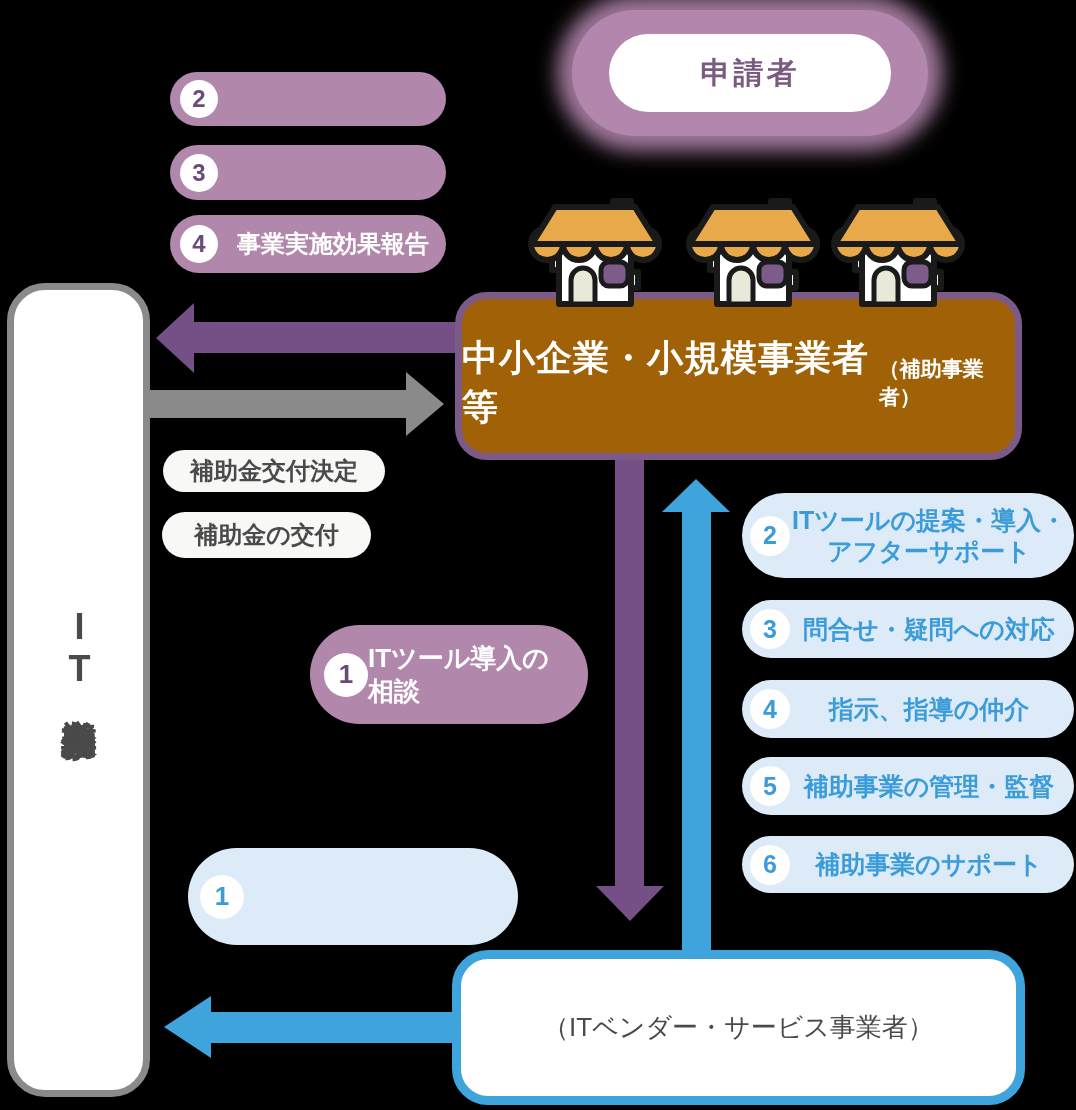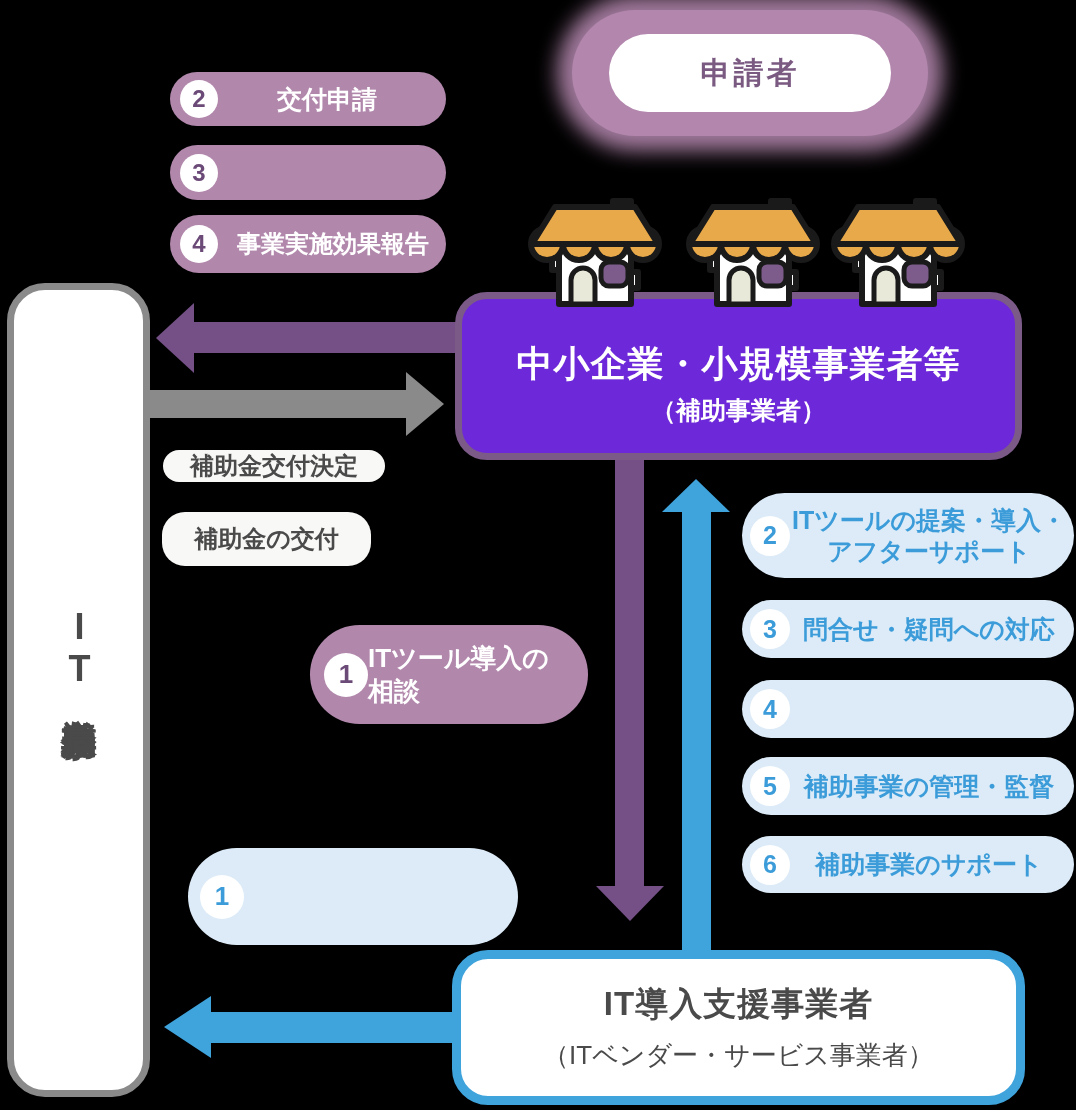--- a/index.html
+++ b/index.html
@@ -26,25 +26,25 @@
   .lp4 .lbl{font-size:24px;padding-left:12px;}
 
   
   .office{position:absolute;left:7px;top:283px;width:143px;height:814px;background:#fff;
     border:7px solid #8a8a8a;border-radius:38px;box-sizing:border-box;z-index:1;
     display:flex;align-items:center;justify-content:center;}
   .office-text{writing-mode:vertical-rl;text-orientation:upright;
     font-size:36px;font-weight:bold;color:#4a4a4a;letter-spacing:1px;margin-bottom:76px;}
 
   
-  .sme{position:absolute;left:455px;top:292px;width:567px;height:168px;background:#6d28d9;
+  .sme{position:absolute;left:455px;top:292px;width:567px;height:168px;background:#a16207;
     border:7px solid #7b5a88;border-radius:32px;box-sizing:border-box;z-index:1;
-    display:flex;flex-direction:column;align-items:center;justify-content:center;padding-top:14px;gap:5px;}
+    display:flex;align-items:center;justify-content:center;padding-top:14px;gap:5px;}
   .sme-title{font-size:36px;font-weight:bold;color:#fff;letter-spacing:1px;}
-  .sme-sub{font-size:25px;font-weight:bold;color:#fff;text-align:center;}
+  .sme-sub{font-size:21px;font-weight:bold;color:#fff;}
 
   
   .shop{position:absolute;top:198px;width:140px;height:112px;z-index:2;}
   .shop1{left:525px;} .shop2{left:683px;} .shop3{left:828px;}
 
   
   .shaft{position:absolute;z-index:0;}
   .head{position:absolute;width:0;height:0;z-index:0;}
   .a-purple-shaft{left:192px;top:322px;width:264px;height:31px;background:#745086;}
   .a-purple-head{left:156px;top:303px;border-right:38px solid #745086;
@@ -58,22 +58,22 @@
   .a-bup-shaft{left:682px;top:512px;width:29px;height:443px;background:#3fa3dc;}
   .a-bup-head{left:662px;top:479px;border-bottom:33px solid #3fa3dc;
     border-left:34px solid transparent;border-right:34px solid transparent;}
   .a-bleft-shaft{left:210px;top:1012px;width:246px;height:31px;background:#3fa3dc;}
   .a-bleft-head{left:164px;top:996px;border-right:47px solid #3fa3dc;
     border-top:31px solid transparent;border-bottom:31px solid transparent;}
 
   
   .wpill{position:absolute;background:#f8f8f6;border-radius:23px;z-index:1;
     display:flex;align-items:center;justify-content:center;color:#4a4a4a;font-weight:bold;font-size:24px;}
-  .wp1{left:163px;top:450px;width:222px;height:32px;}
-  .wp2{left:162px;top:512px;width:209px;height:54px;}
+  .wp1{left:163px;top:450px;width:222px;height:42px;}
+  .wp2{left:162px;top:512px;width:209px;height:46px;}
 
   
   .consult{position:absolute;left:310px;top:625px;width:278px;height:99px;background:#b187ac;
     border-radius:50px;display:flex;align-items:center;padding:0 14px;box-sizing:border-box;z-index:1;}
   .consult .num{width:44px;height:44px;background:#fff;border-radius:50%;flex:none;
     display:flex;align-items:center;justify-content:center;color:#6b4a78;font-size:26px;font-weight:bold;}
   .consult .lbl{flex:1;text-align:left;color:#fff;font-weight:bold;font-size:26px;line-height:33px;white-space:pre-line;}
 
   
   .rpill{position:absolute;left:742px;width:332px;background:#dcebf7;border-radius:30px;
@@ -107,21 +107,20 @@
 <div class="stage">
 
   <div class="applicant-glow">
     <div class="applicant-pill">
       <span>申請者</span>
     </div>
   </div>
 
   <div class="lpill lp2">
     <span class="num">2</span>
-    <span class="lbl">交付申請</span>
   </div>
   <div class="lpill lp3">
     <span class="num">3</span>
   </div>
   <div class="lpill lp4">
     <span class="num">4</span>
     <span class="lbl">事業実施効果報告</span>
   </div>
 
   <div class="office">
@@ -206,35 +205,35 @@
     <span class="num">2</span>
     <span class="lbl">ITツールの提案・導入・
 アフターサポート</span>
   </div>
   <div class="rpill rp3">
     <span class="num">3</span>
     <span class="lbl">問合せ・疑問への対応</span>
   </div>
   <div class="rpill rp4">
     <span class="num">4</span>
+    <span class="lbl">指示、指導の仲介</span>
   </div>
   <div class="rpill rp5">
     <span class="num">5</span>
     <span class="lbl">補助事業の管理・監督</span>
   </div>
   <div class="rpill rp6">
     <span class="num">6</span>
     <span class="lbl">補助事業のサポート</span>
   </div>
 
   <div class="register">
     <span class="num">1</span>
   </div>
 
   <div class="shaft a-bleft-shaft"></div>
   <div class="head a-bleft-head"></div>
 
   <div class="vendor">
-    <div class="vendor-title">IT導入支援事業者</div>
     <div class="vendor-sub">（ITベンダー・サービス事業者）</div>
   </div>
 
 </div>
 
 </body></html>

